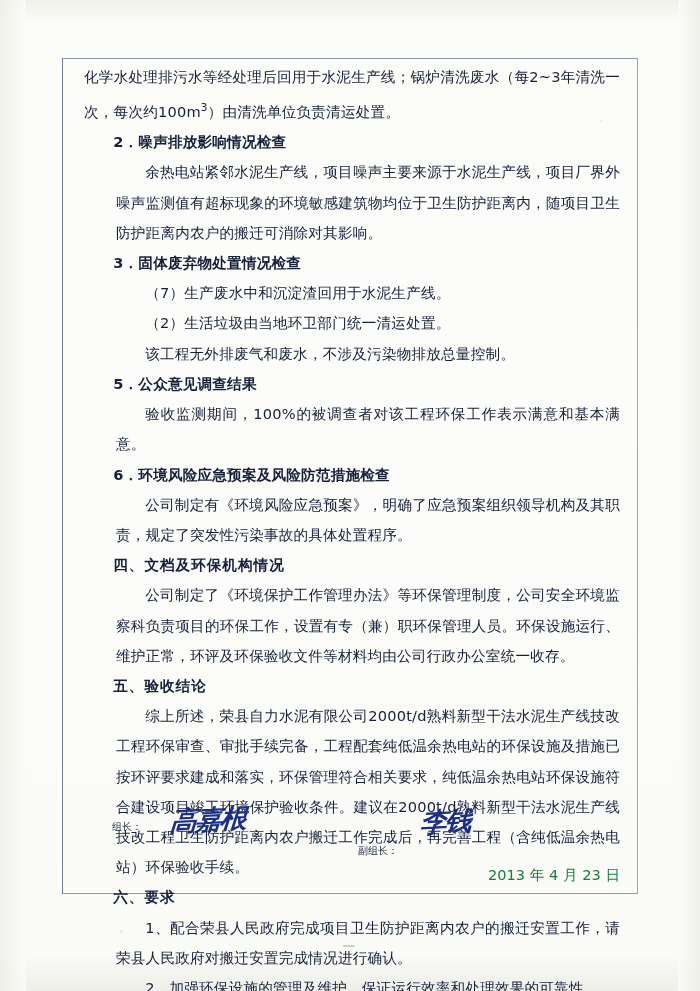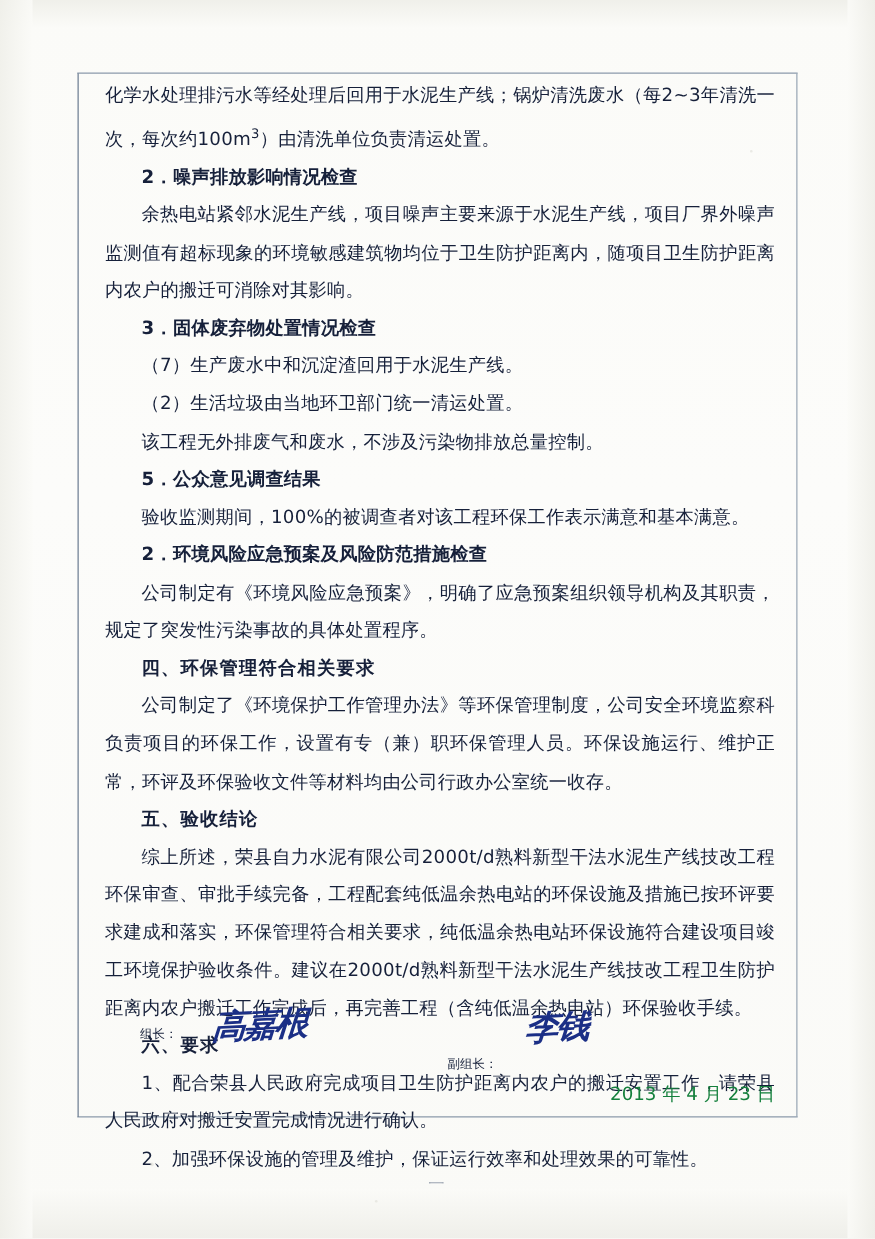--- a/index.html
+++ b/index.html
@@ -83,20 +83,21 @@
     letter-spacing: .2px;
     font-family: "DejaVu Sans", "Liberation Sans", sans-serif;
   }
   p {
     margin: 0;
     text-align: justify;
     text-justify: inter-ideograph;
   }
   .indent {
     text-indent: 2em;
+    margin-left: 32px;
   }
   .heading {
     text-indent: 2em;
     font-weight: 700;
   }
   .sec-heading {
     text-indent: 2em;
     font-weight: 700;
     letter-spacing: 1px;
   }
@@ -185,24 +186,24 @@
 
     <p class="heading">3．固体废弃物处置情况检查</p>
     <p class="indent">（7）生产废水中和沉淀渣回用于水泥生产线。</p>
     <p class="indent">（2）生活垃圾由当地环卫部门统一清运处置。</p>
 
     <p class="indent">该工程无外排废气和废水，不涉及污染物排放总量控制。</p>
 
     <p class="heading">5．公众意见调查结果</p>
     <p class="indent">验收监测期间，100%的被调查者对该工程环保工作表示满意和基本满意。</p>
 
-    <p class="heading">2．环境风险应急预案及风险防范措施检查</p>
+    <p class="heading">6．环境风险应急预案及风险防范措施检查</p>
     <p class="indent">公司制定有《环境风险应急预案》，明确了应急预案组织领导机构及其职责，规定了突发性污染事故的具体处置程序。</p>
 
-    <p class="sec-heading">四、环保管理符合相关要求</p>
+    <p class="sec-heading">四、文档及环保机构情况</p>
     <p class="indent">公司制定了《环境保护工作管理办法》等环保管理制度，公司安全环境监察科负责项目的环保工作，设置有专（兼）职环保管理人员。环保设施运行、维护正常，环评及环保验收文件等材料均由公司行政办公室统一收存。</p>
 
     <p class="sec-heading">五、验收结论</p>
     <p class="indent">综上所述，荣县自力水泥有限公司2000t/d熟料新型干法水泥生产线技改工程环保审查、审批手续完备，工程配套纯低温余热电站的环保设施及措施已按环评要求建成和落实，环保管理符合相关要求，纯低温余热电站环保设施符合建设项目竣工环境保护验收条件。建议在2000t/d熟料新型干法水泥生产线技改工程卫生防护距离内农户搬迁工作完成后，再完善工程（含纯低温余热电站）环保验收手续。</p>
 
     <p class="sec-heading">六、要求</p>
     <p class="indent">1、配合荣县人民政府完成项目卫生防护距离内农户的搬迁安置工作，请荣县人民政府对搬迁安置完成情况进行确认。</p>
     <p class="indent">2、加强环保设施的管理及维护，保证运行效率和处理效果的可靠性。</p>
   </div>
 

